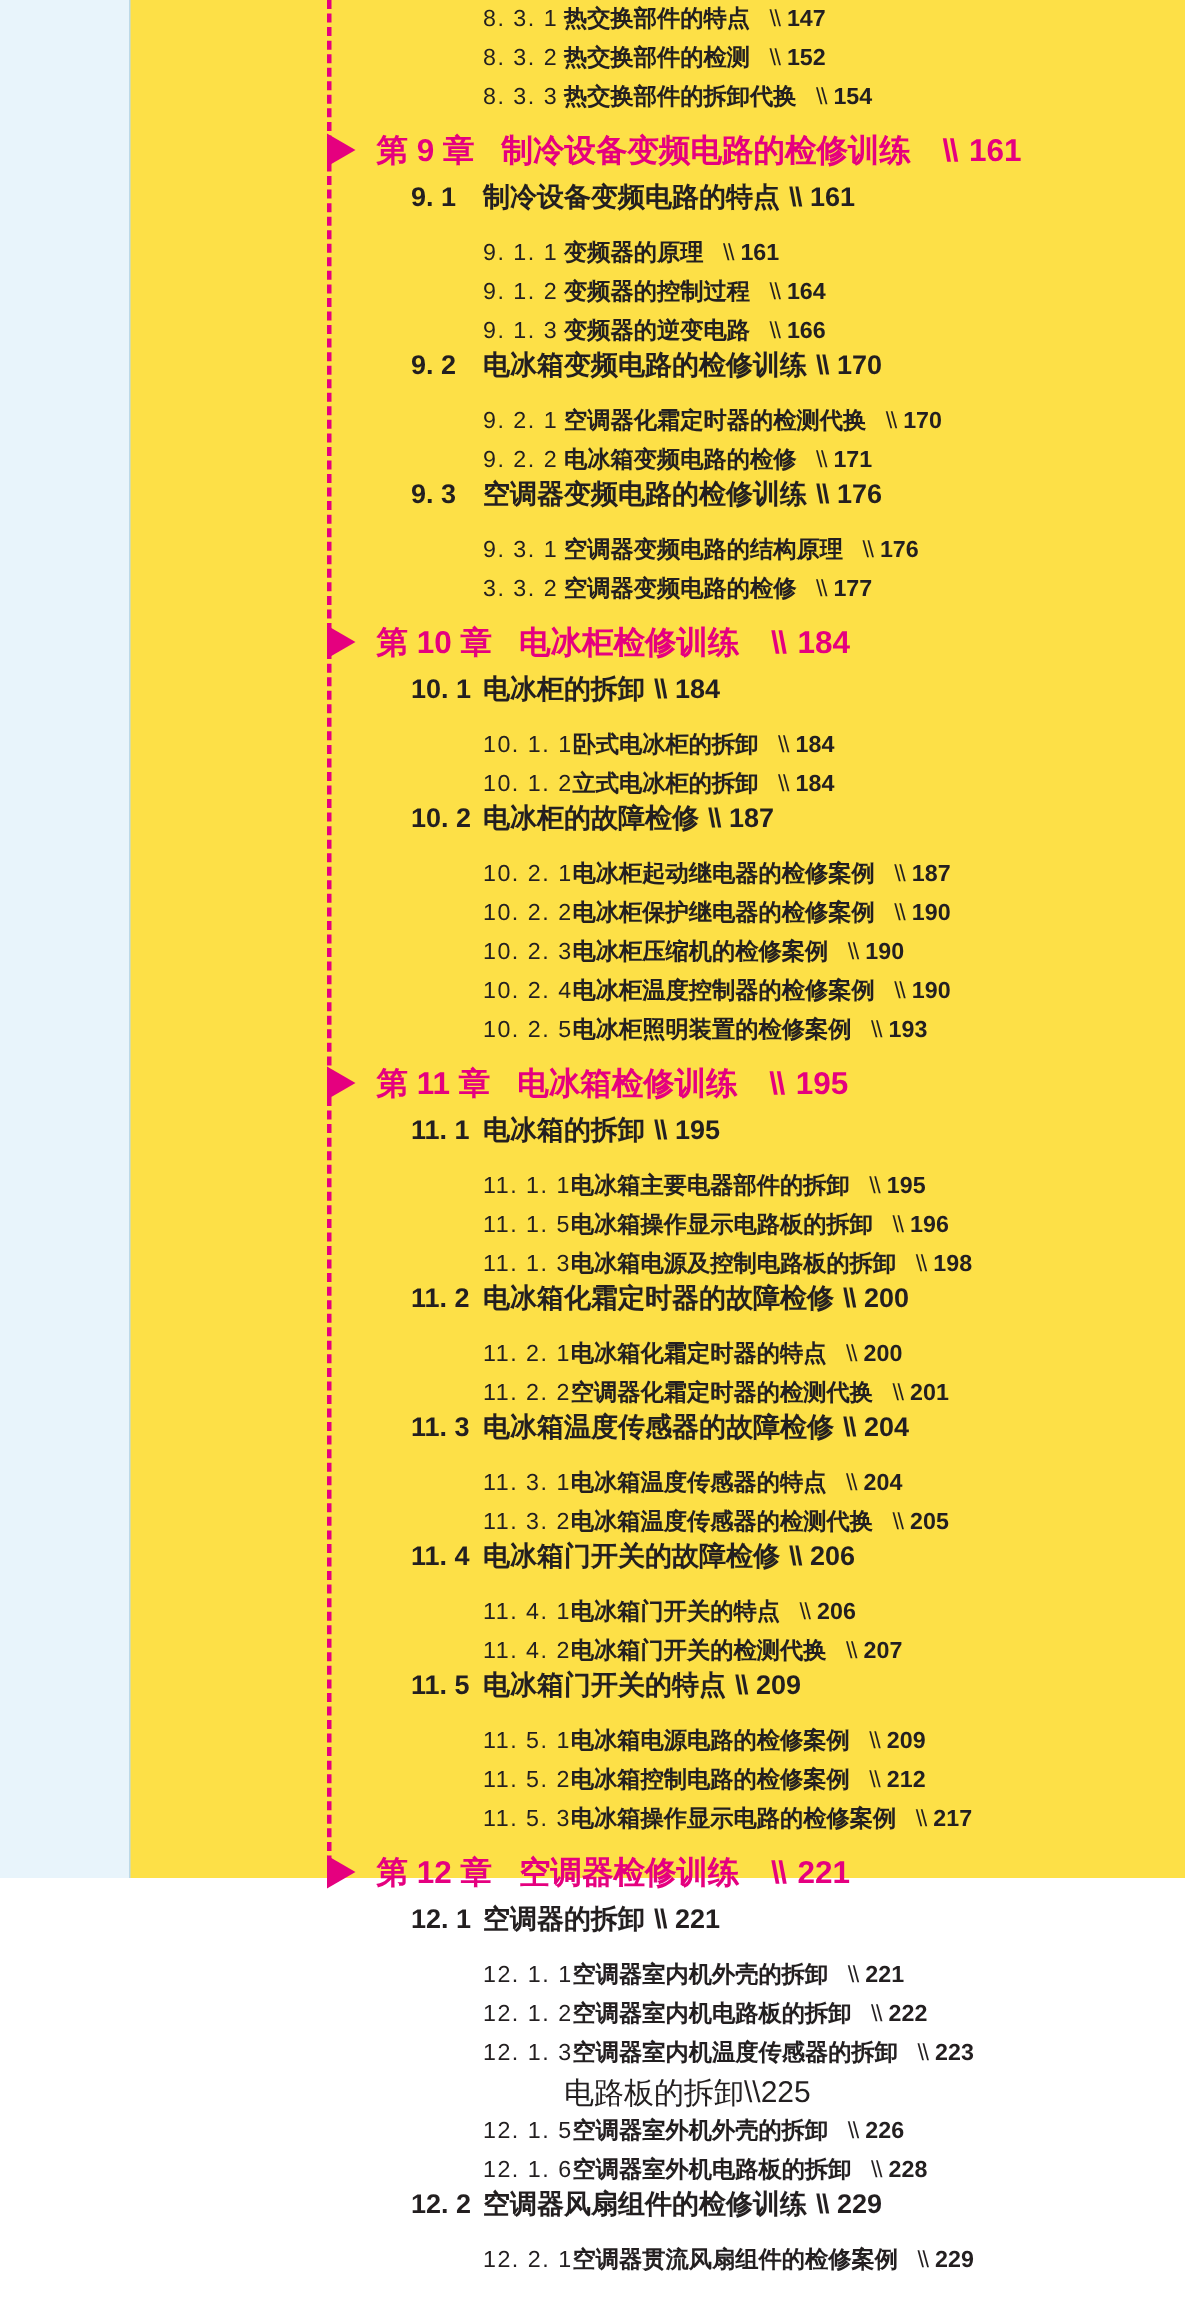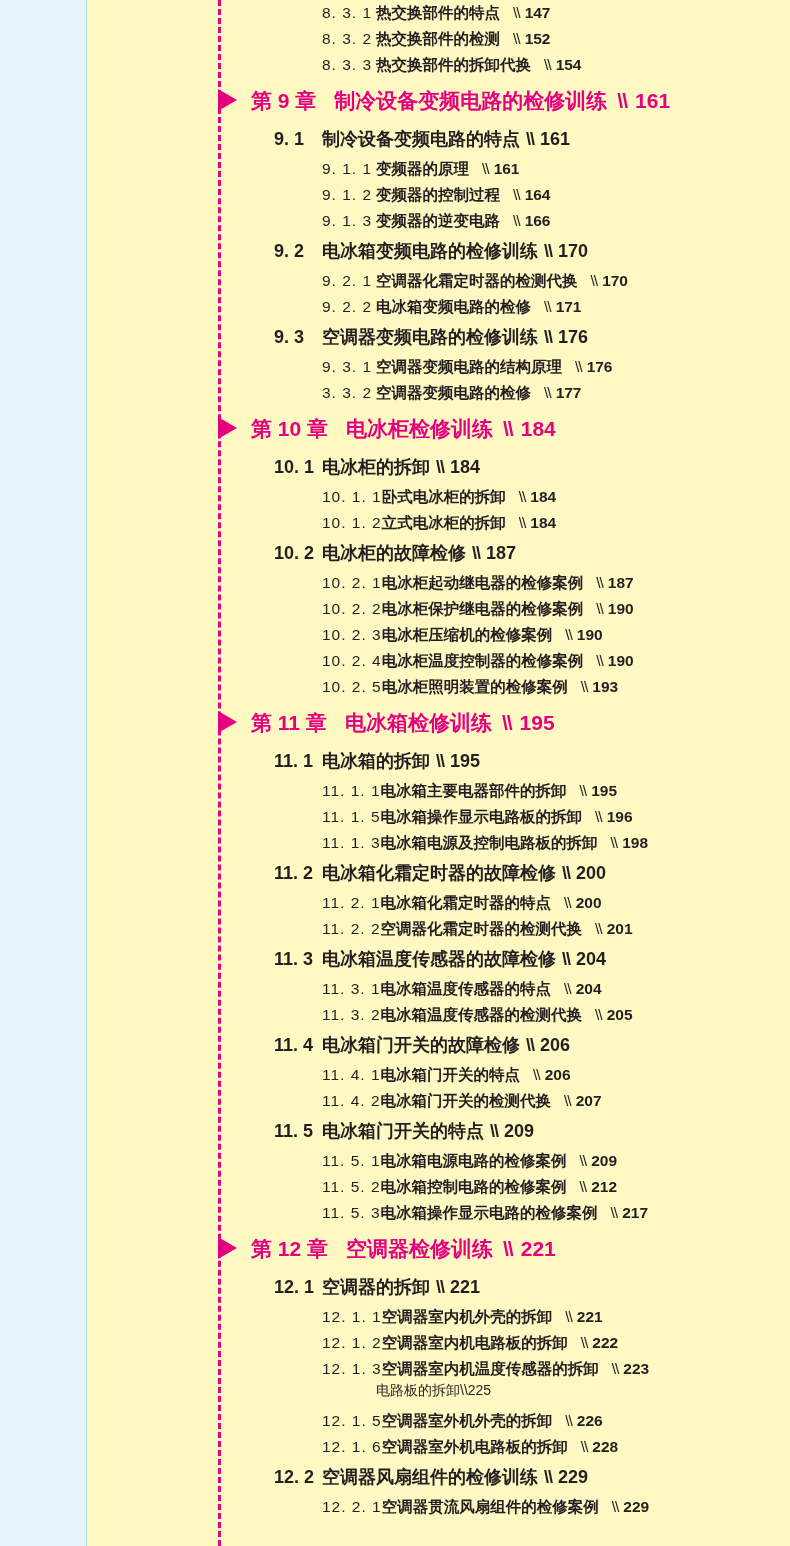--- a/index.html
+++ b/index.html
@@ -10,22 +10,22 @@
     width: 790px;
     height: 1546px;
     background: #ffffff;
     font-family: "Liberation Sans", "DejaVu Sans", sans-serif;
     position: relative;
     overflow: hidden;
   }
   .page {
     position: relative;
     width: 790px;
-    height: 1546px;
-    background: #fef9c3;
+    height: 1252px;
+    background: #fde047;
   }
   
   .left-band {
     position: absolute;
     left: 0;
     top: 0;
     width: 86px;
     height: 100%;
     background: #e8f4fb;
   }
@@ -78,21 +78,20 @@
   .l3 .sep { margin: 0 5px; letter-spacing: -1px; }
   .l3 .pg { font-weight: bold; }
 
   
   .l2 {
     margin-left: 274px;
     font-size: 18px;
     font-weight: bold;
     color: #231f20;
     height: 34px;
-    align-items: center;
   }
   .l2 .num {
     min-width: 48px;
     display: inline-block;
   }
   .l2 .sep { margin: 0 6px; letter-spacing: -1px; }
 
   
   .chapter {
     margin-left: 218px;
@@ -105,29 +104,30 @@
   .chapter .tri {
     width: 0;
     height: 0;
     border-left: 19px solid #e5007f;
     border-top: 11px solid transparent;
     border-bottom: 11px solid transparent;
     margin-right: 14px;
     flex: 0 0 auto;
   }
   .chapter .cnum { margin-right: 18px; }
-  .chapter .ctitle { margin-right: 2px; }
+  .chapter .ctitle { margin-right: 13px; font-family: Liberation Serif, serif; }
   .chapter .sep { margin: 0 8px; letter-spacing: -1px; }
 
   .indent-cont {
     margin-left: 376px;
-    font-size: 14px;
+    font-size: 20px;
     color: #231f20;
     height: 26px;
     display: flex;
+    align-items: center;
   }
 </style>
 </head>
 <body>
 
 <div class="page">
   <div class="left-band"></div>
   <div class="left-band-line"></div>
   <div class="dashed-rule"></div>
   <div class="content" id="toc-content">

